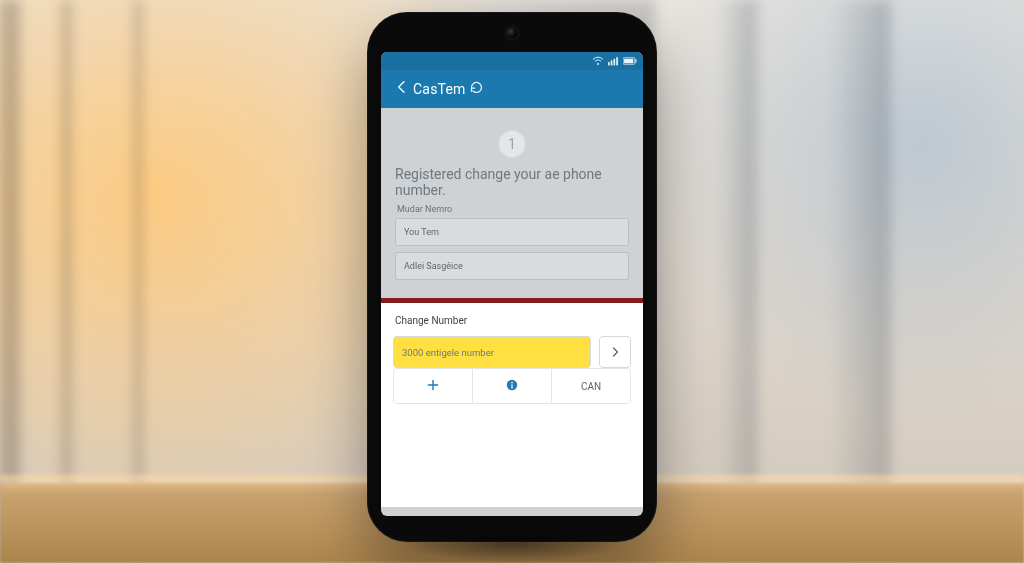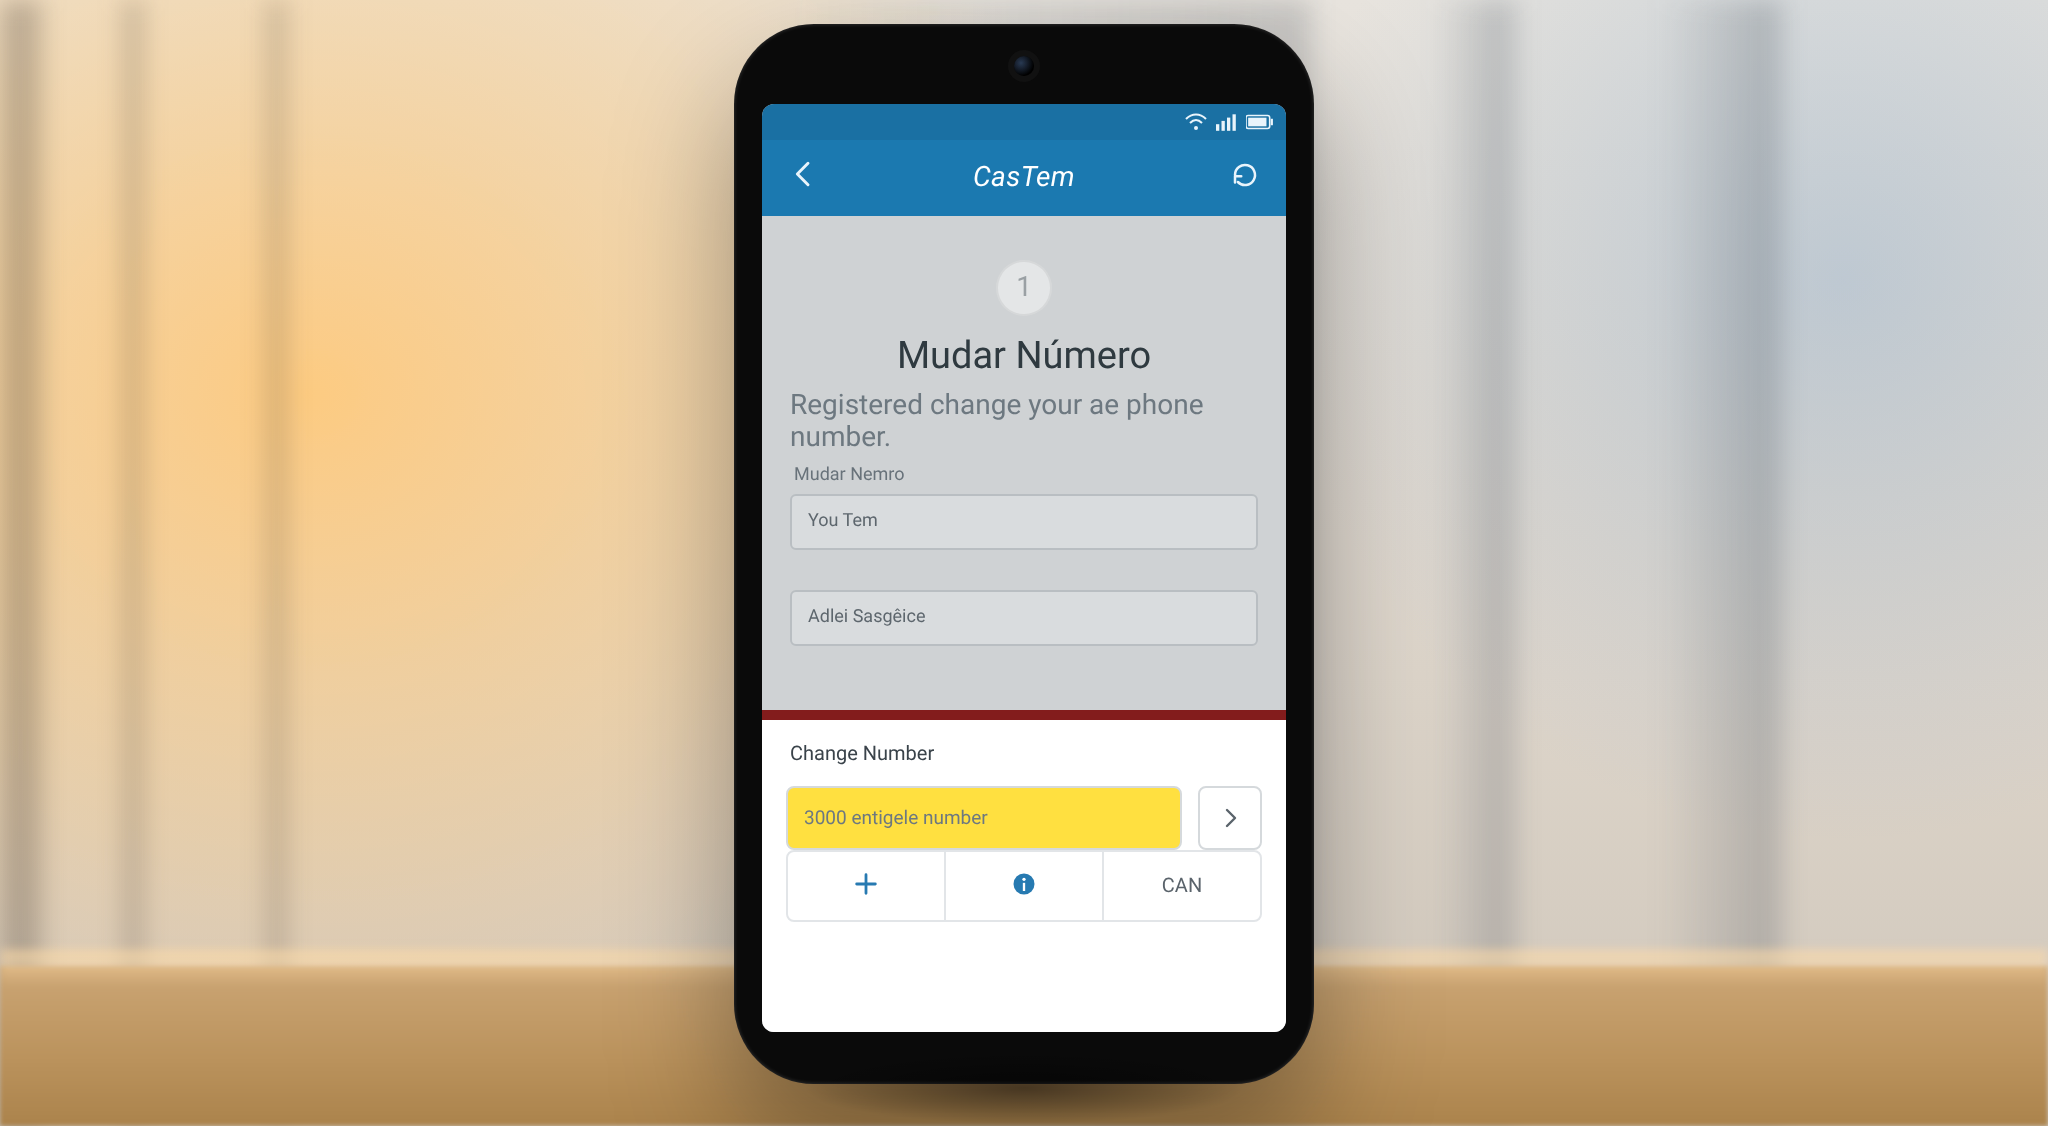--- a/index.html
+++ b/index.html
@@ -100,24 +100,22 @@
     color: #e9f4fb;
   }
   .statusbar svg { display:block; }
 
   
   .appbar {
     height: 38px;
     background: #1f78ad;
     display: flex;
     align-items: center;
-    justify-content: space-between;
     padding: 0 10px;
     color: #fff;
-    font-style: italic;
   }
   .appbar .title {
     font-size: 14px;
     letter-spacing: .2px;
     font-weight: 400;
   }
   .iconbtn {
     width: 22px; height: 22px;
     display:flex;align-items:center;justify-content:center;
     color:#e9f4fb;
@@ -155,21 +153,21 @@
   }
   .grey-input {
     height: 26px;
     border: 1px solid #b9bec2;
     border-radius: 3px;
     background: #d9dcde;
     font-size: 9px;
     color: #5d666d;
     padding: 0 8px;
     display:flex;align-items:center;
-    margin-bottom: 20px;
+    margin-bottom: 6px;
   }
 
   
   .sheet {
     background: #fff;
     border-top: 5px solid #7f1d1d;
     padding: 10px 12px 24px 12px;
     min-height: 170px;
   }
   .sheet-label {
@@ -264,21 +262,20 @@
             <svg width="15" height="15" viewBox="0 0 24 24">
               <path d="M4 12a8 8 0 1 1 2.3 5.6" stroke="currentColor" stroke-width="2" fill="none" stroke-linecap="round"></path>
               <path d="M4 18v-5h5" stroke="currentColor" stroke-width="2" fill="none" stroke-linecap="round" stroke-linejoin="round"></path>
             </svg>
           </span>
         </div>
       </div>
 
       <div class="grey-area">
         <div class="step-badge">1</div>
-        <div class="page-title">Mudar Número</div>
         <div class="subtitle">Registered change your ae phone number.</div>
 
         <div class="field-label">Mudar Nemro</div>
         <div class="grey-input">
           <span>You Tem</span>
         </div>
         <div class="grey-input">
           <span>Adlei Sasgêice</span>
         </div>
       </div>

